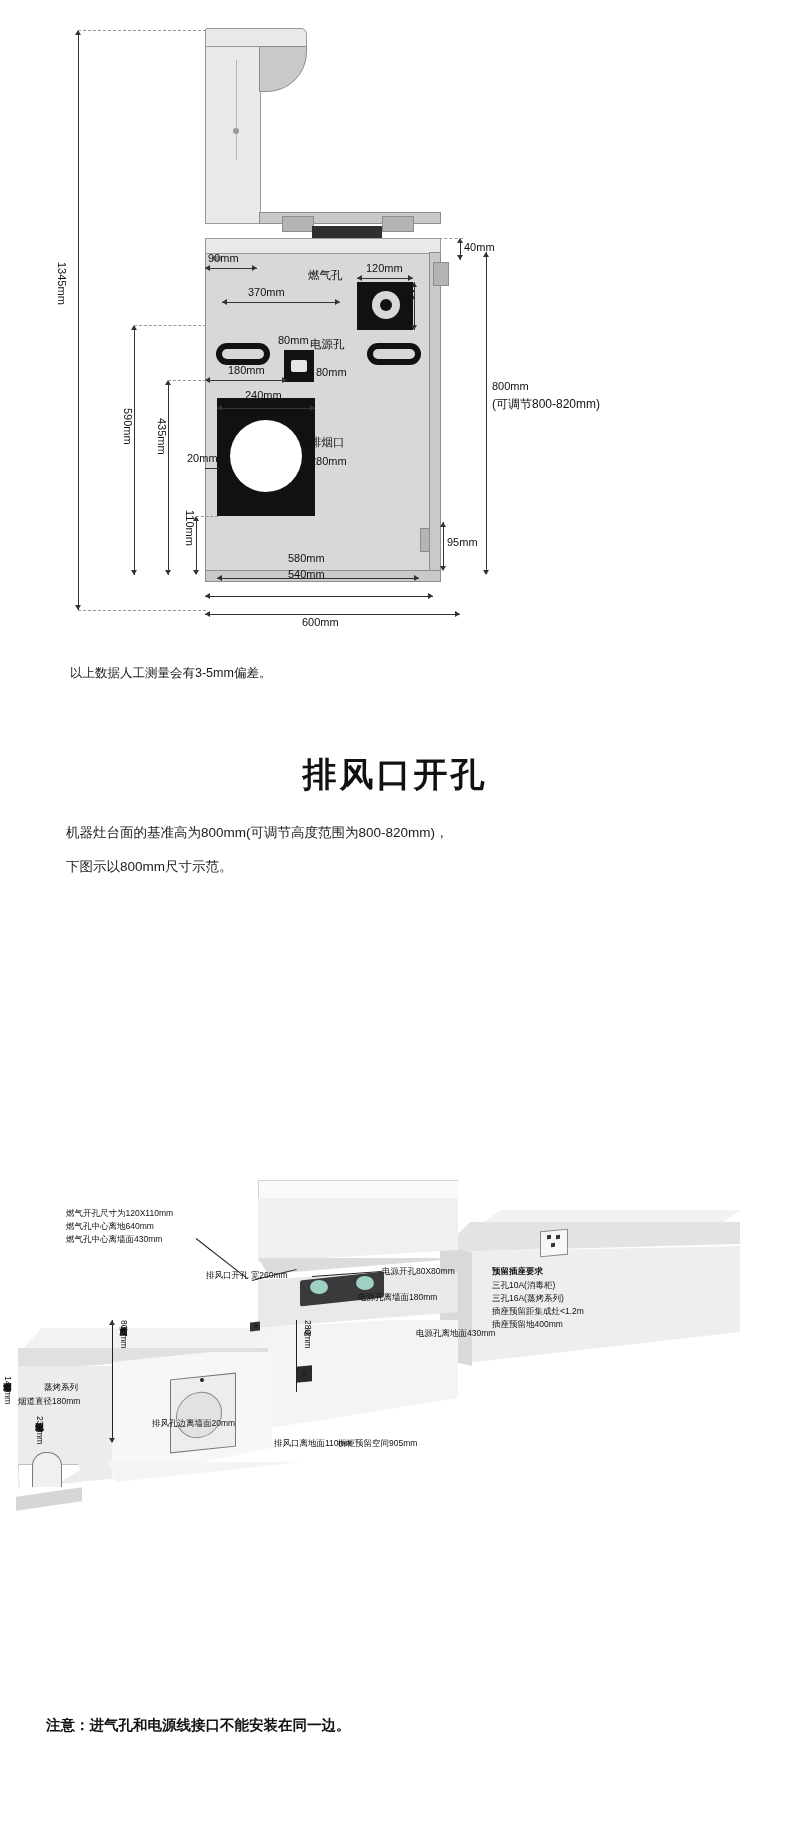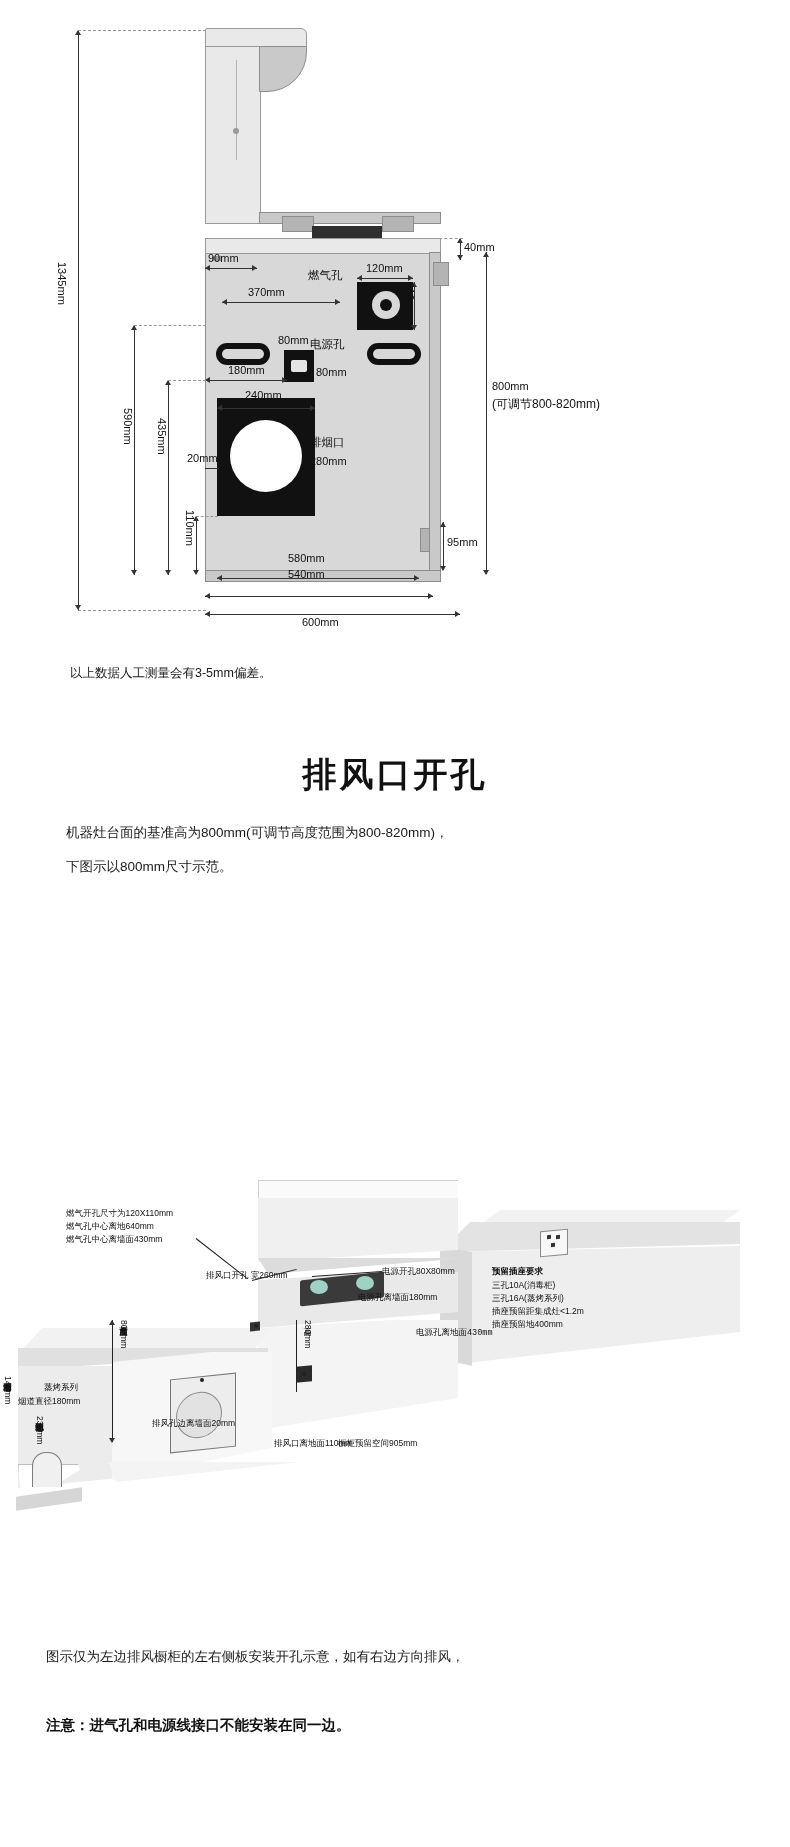--- a/index.html
+++ b/index.html
@@ -271,21 +271,21 @@
     <div class="abs tiny" style="left:206px;top:90px;">排风口开孔 宽260mm</div>
     <div class="lead" style="left:252px;top:100px;width:46px;transform:rotate(-14deg);"></div>
 
     <div class="abs tinyv" style="left:302px;top:140px;">高280mm</div>
     <div class="abs tiny" style="left:152px;top:238px;">排风孔边离墙面20mm</div>
     <div class="abs tiny" style="left:274px;top:258px;">排风口离地面110mm</div>
 
     <div class="abs tiny" style="left:382px;top:86px;">电源开孔80X80mm</div>
     <div class="abs tiny" style="left:358px;top:112px;">电源孔离墙面180mm</div>
     <div class="abs tiny" style="left:358px;top:125px;width:48px;white-space:normal;"></div>
-    <div class="abs tiny" style="left:416px;top:148px;font-family:Liberation Mono, monospace;">电源孔离地面430mm</div>
+    <div class="abs tiny" style="left:416px;top:148px;">电源孔离地面430mm</div>
     <div class="lead" style="left:312px;top:96px;width:70px;transform:rotate(-4deg);"></div>
 
     <div class="abs tinyv" style="left:118px;top:140px;">台面高度尺寸800mm</div>
     <div class="abs tiny" style="left:338px;top:258px;">橱柜预留空间905mm</div>
 
     <div class="abs tiny" style="left:44px;top:202px;">蒸烤系列</div>
     <div class="abs tiny" style="left:18px;top:216px;">烟道直径180mm</div>
     <div class="abs tinyv" style="left:2px;top:196px;height:70px;">墙面离烟管中心140mm</div>
     <div class="abs tinyv" style="left:34px;top:236px;height:60px;">地面离烟管孔中心235mm</div>
 
@@ -294,16 +294,15 @@
     <div class="abs tiny" style="left:492px;top:113px;">三孔16A(蒸烤系列)</div>
     <div class="abs tiny" style="left:492px;top:126px;">插座预留距集成灶&lt;1.2m</div>
     <div class="abs tiny" style="left:492px;top:139px;">插座预留地400mm</div>
 
     <div class="line-v" style="left:112px;top:140px;height:122px;background:#222;"></div>
     <div class="arrow-u" style="left:109px;top:140px;"></div>
     <div class="arrow-d" style="left:109px;top:258px;"></div>
     <div class="line-v" style="left:296px;top:140px;height:72px;background:#222;"></div>
   </div>
 
-  <div class="abs para" style="left:46px;top:1642px;">图示仅为左边排风橱柜的左右侧板安装开孔示意，如有右边方向排风，</div>
   <div class="abs warn" style="left:46px;top:1716px;">注意：进气孔和电源线接口不能安装在同一边。</div>
 
 </div>
 
 </body></html>

